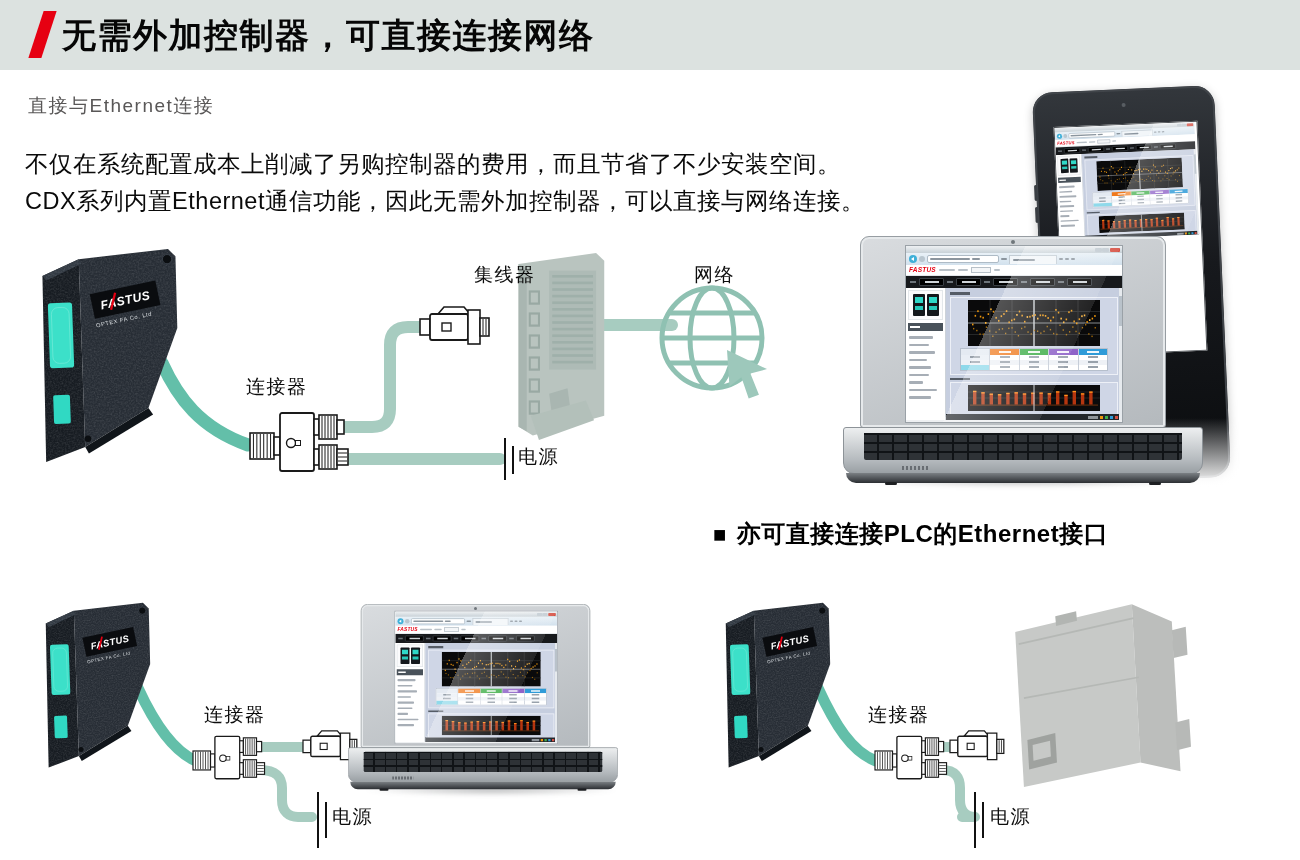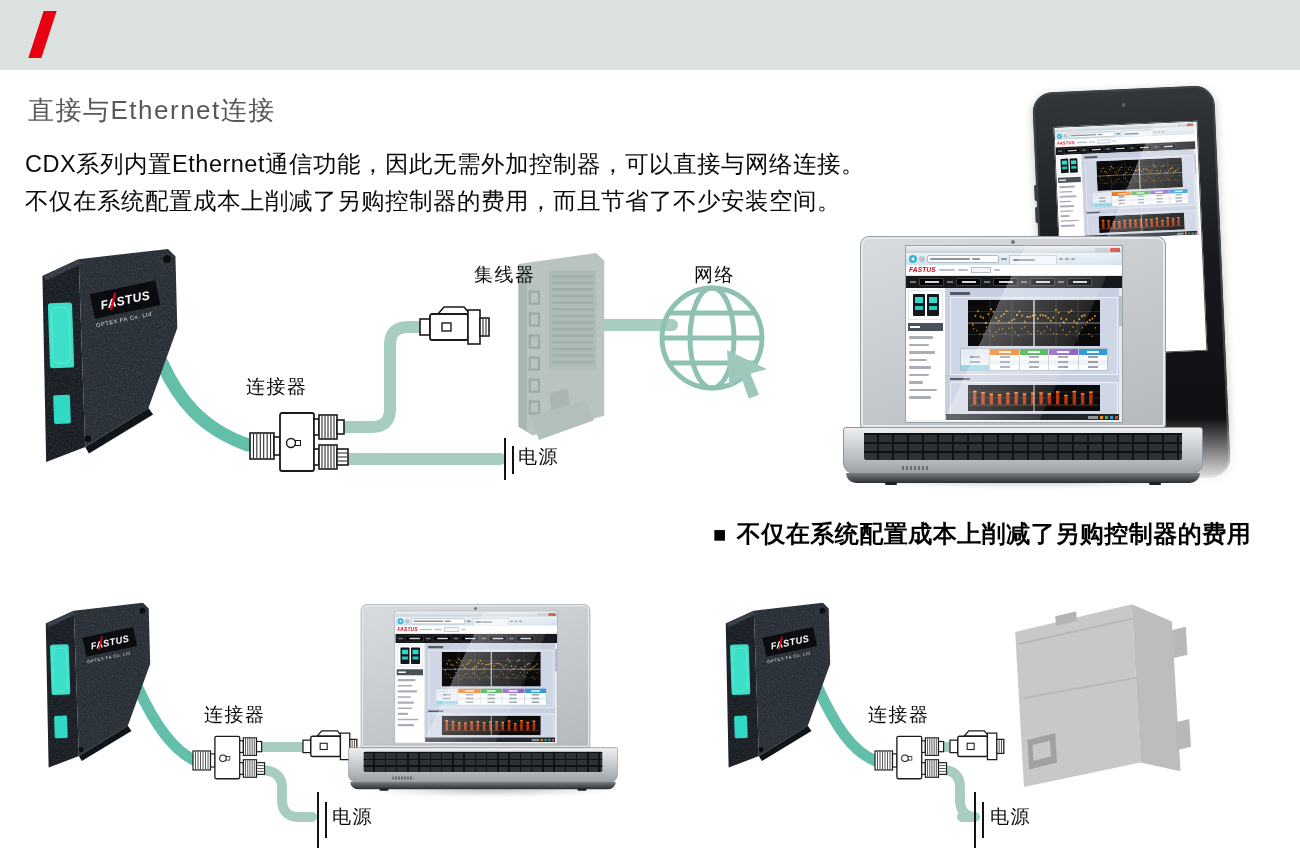--- a/index.html
+++ b/index.html
@@ -2,21 +2,21 @@
 <html><head>
 <meta charset="utf-8">
 <style>
   html,body{margin:0;padding:0;background:#fff;}
   #page{position:relative;width:1300px;height:860px;background:#fff;overflow:hidden;
         font-family:"Liberation Sans","DejaVu Sans",sans-serif;}
   
   .band{position:absolute;left:0;top:0;width:1300px;height:70px;background:#dce2e0;}
   .slash{position:absolute;left:36px;top:11px;width:13px;height:47px;background:#e60012;transform:skewX(-18deg);}
   .btitle{position:absolute;left:62px;top:13px;font-size:34px;font-weight:700;color:#060606;letter-spacing:1.5px;white-space:nowrap;}
-  .h2{position:absolute;left:28px;top:93px;font-size:26px;color:#595757;letter-spacing:1.5px;white-space:nowrap;}
+  .h2{position:absolute;left:28px;top:93px;font-size:19px;color:#595757;letter-spacing:1.5px;white-space:nowrap;}
   .badge{position:absolute;left:374px;top:84px;width:68px;height:68px;border-radius:50%;background:#e60012;color:#fff;
          display:flex;align-items:center;justify-content:center;font-size:23px;letter-spacing:.5px;}
   .para{position:absolute;left:25px;top:146px;font-size:23.5px;line-height:37px;color:#0a0a0a;letter-spacing:.5px;white-space:nowrap;}
   .sech{position:absolute;top:518px;font-size:24px;font-weight:600;color:#000;letter-spacing:.5px;white-space:nowrap;}
   .sech .mk{margin-right:10px;font-size:22px;}
   .dlab{position:absolute;font-size:19px;font-weight:500;color:#0d0d0d;letter-spacing:1.5px;z-index:4;white-space:nowrap;}
   
   .diag{position:absolute;z-index:2;}
   #diag-main{left:0;top:228px;width:830px;height:280px;}
   #diag-left{left:0;top:580px;width:660px;height:280px;}
@@ -103,26 +103,27 @@
   .sui .scr{position:absolute;top:0;right:0;width:3px;height:100%;background:#e6eaee;}
   .sui .scr i{position:absolute;top:8px;left:0;width:100%;height:30px;background:#b9c2ca;}
 </style>
 </head>
 <body>
 
 <div id="page">
 
   <div class="band">
     <div class="slash"></div>
+    <div class="btitle">无需外加控制器，可直接连接网络</div>
   </div>
 
   <div class="h2">直接与Ethernet连接</div>
   <div class="para">
+    <div>不仅在系统配置成本上削减了另购控制器的费用，而且节省了不少安装空间。</div>
     <div>CDX系列内置Ethernet通信功能，因此无需外加控制器，可以直接与网络连接。</div>
-    <div>不仅在系统配置成本上削减了另购控制器的费用，而且节省了不少安装空间。</div>
   </div>
 
   <div id="tablet">
     <div class="tcam"></div>
     <div class="tbtn" style="top:92px"></div>
     <div class="tbtn" style="top:114px"></div>
     <div class="tscr">
       <div class="suiwrap t">
           <div class="sui">
     <div class="t1">
@@ -1356,21 +1357,21 @@
         <line x1="323" y1="222" x2="323" y2="258"></line>
       </g>
     </svg>
 
   <div class="dlab" style="left:246px;top:374px">连接器</div>
   <div class="dlab" style="left:474px;top:262px">集线器</div>
   <div class="dlab" style="left:694px;top:262px">网络</div>
   <div class="dlab" style="left:518px;top:444px">电源</div>
 
   <div class="sech" style="left:713px">
-    <span class="mk">■</span><span>不仅在系统配置成本上削减了另购控制器的费用</span>
+    <span class="mk">■</span><span>亦可直接连接PLC的Ethernet接口</span>
   </div>
 
   <div class="dlab" style="left:204px;top:702px">连接器</div>
   <div class="dlab" style="left:332px;top:804px">电源</div>
   <div class="dlab" style="left:868px;top:702px">连接器</div>
   <div class="dlab" style="left:990px;top:804px">电源</div>
 
 </div>
 
 </body></html>

